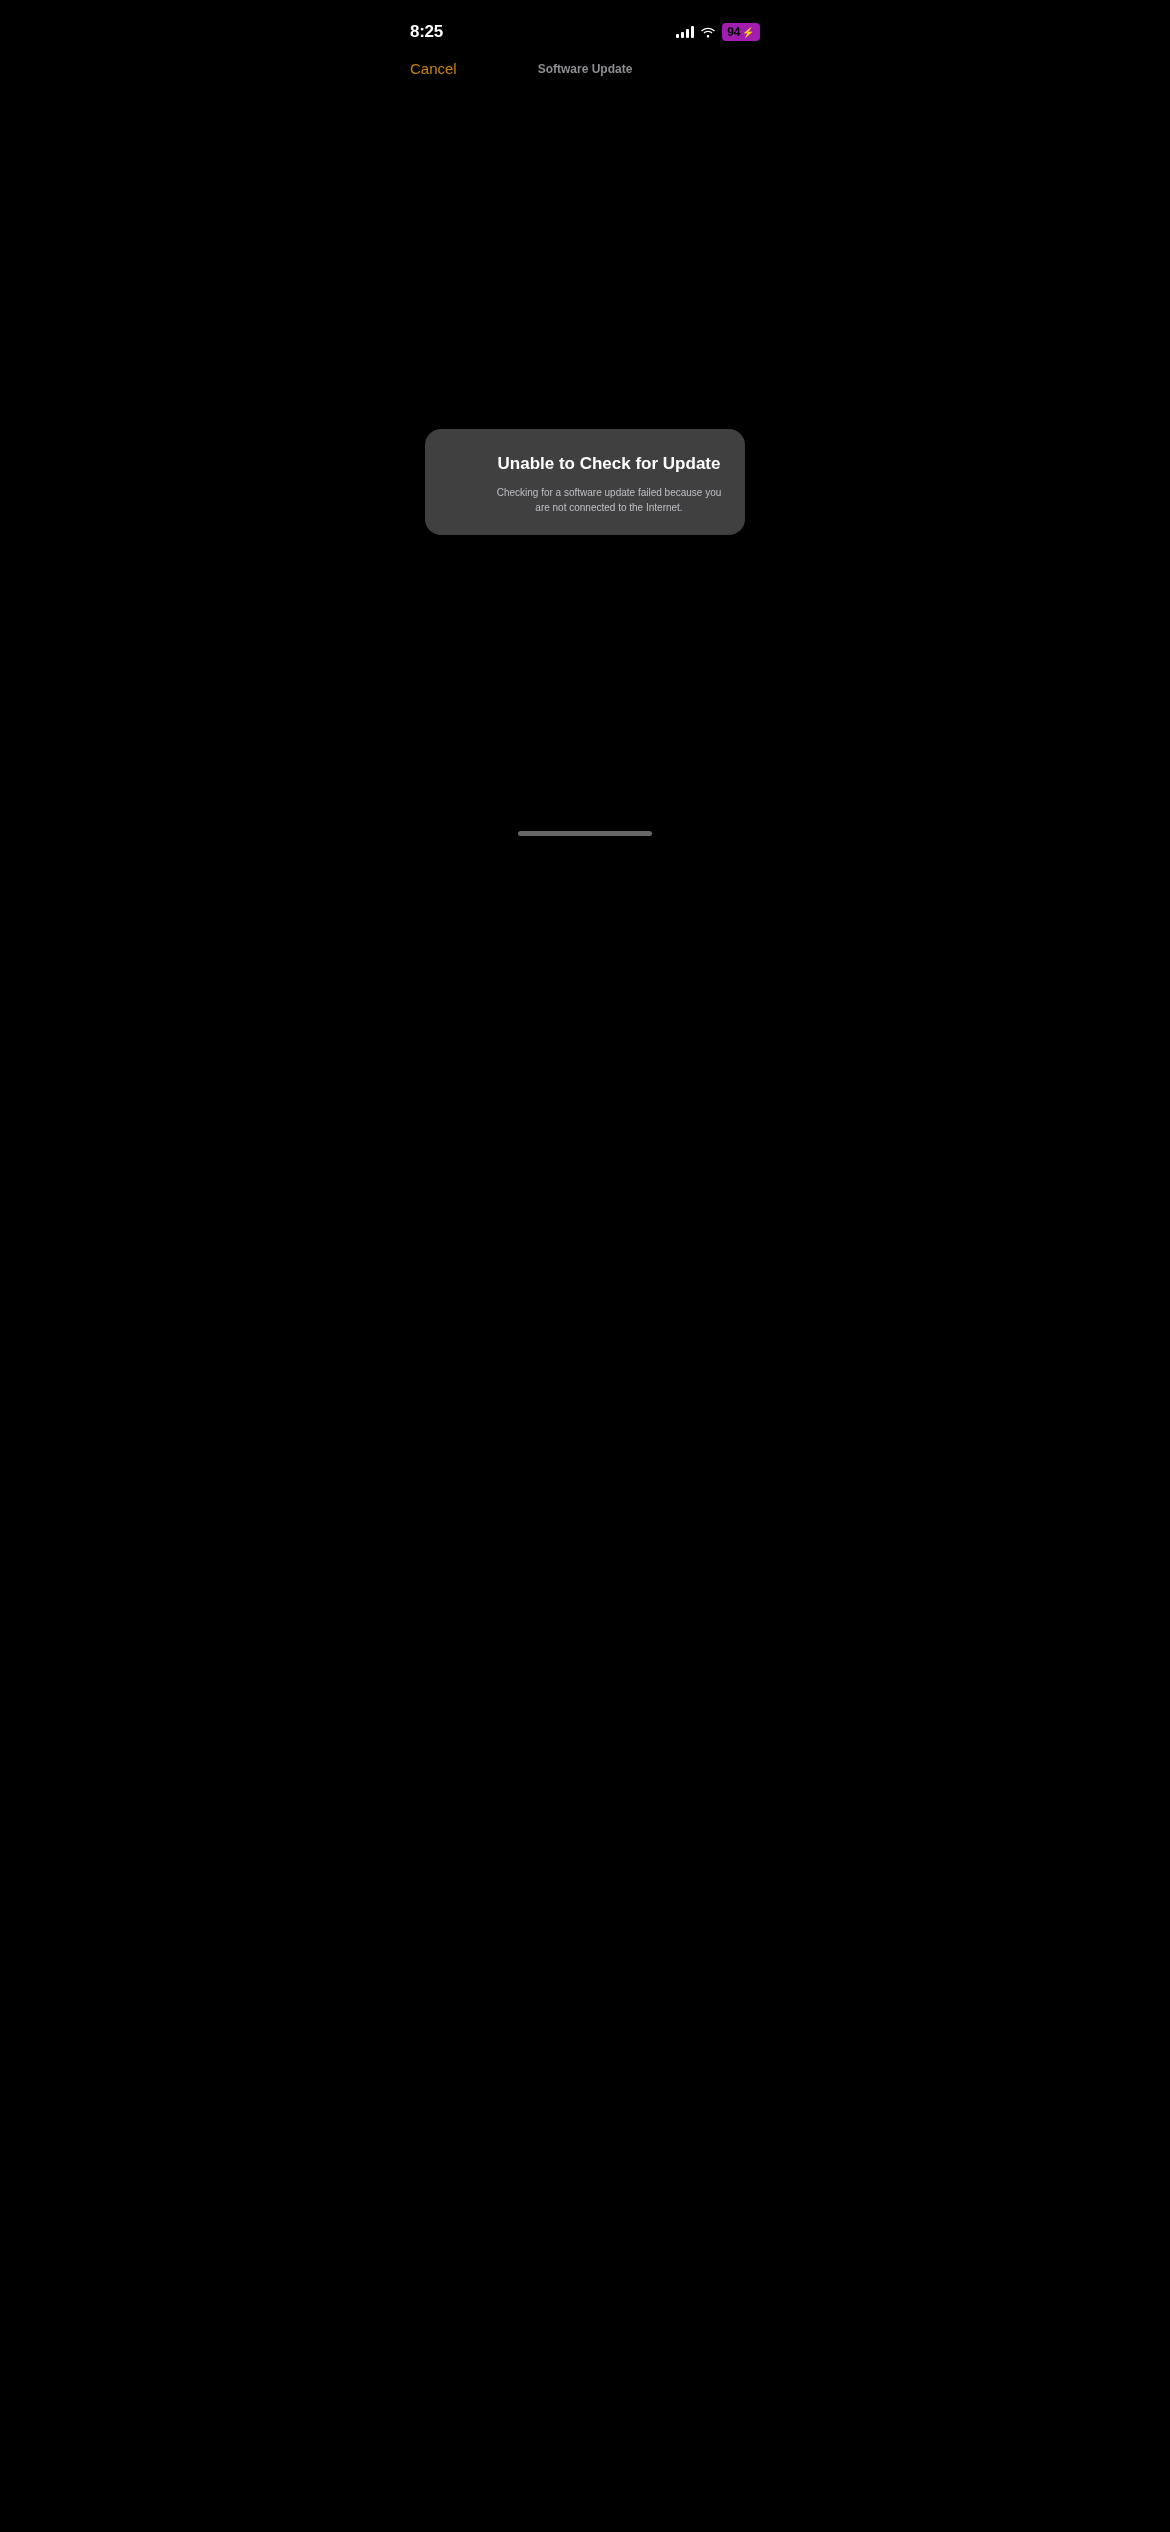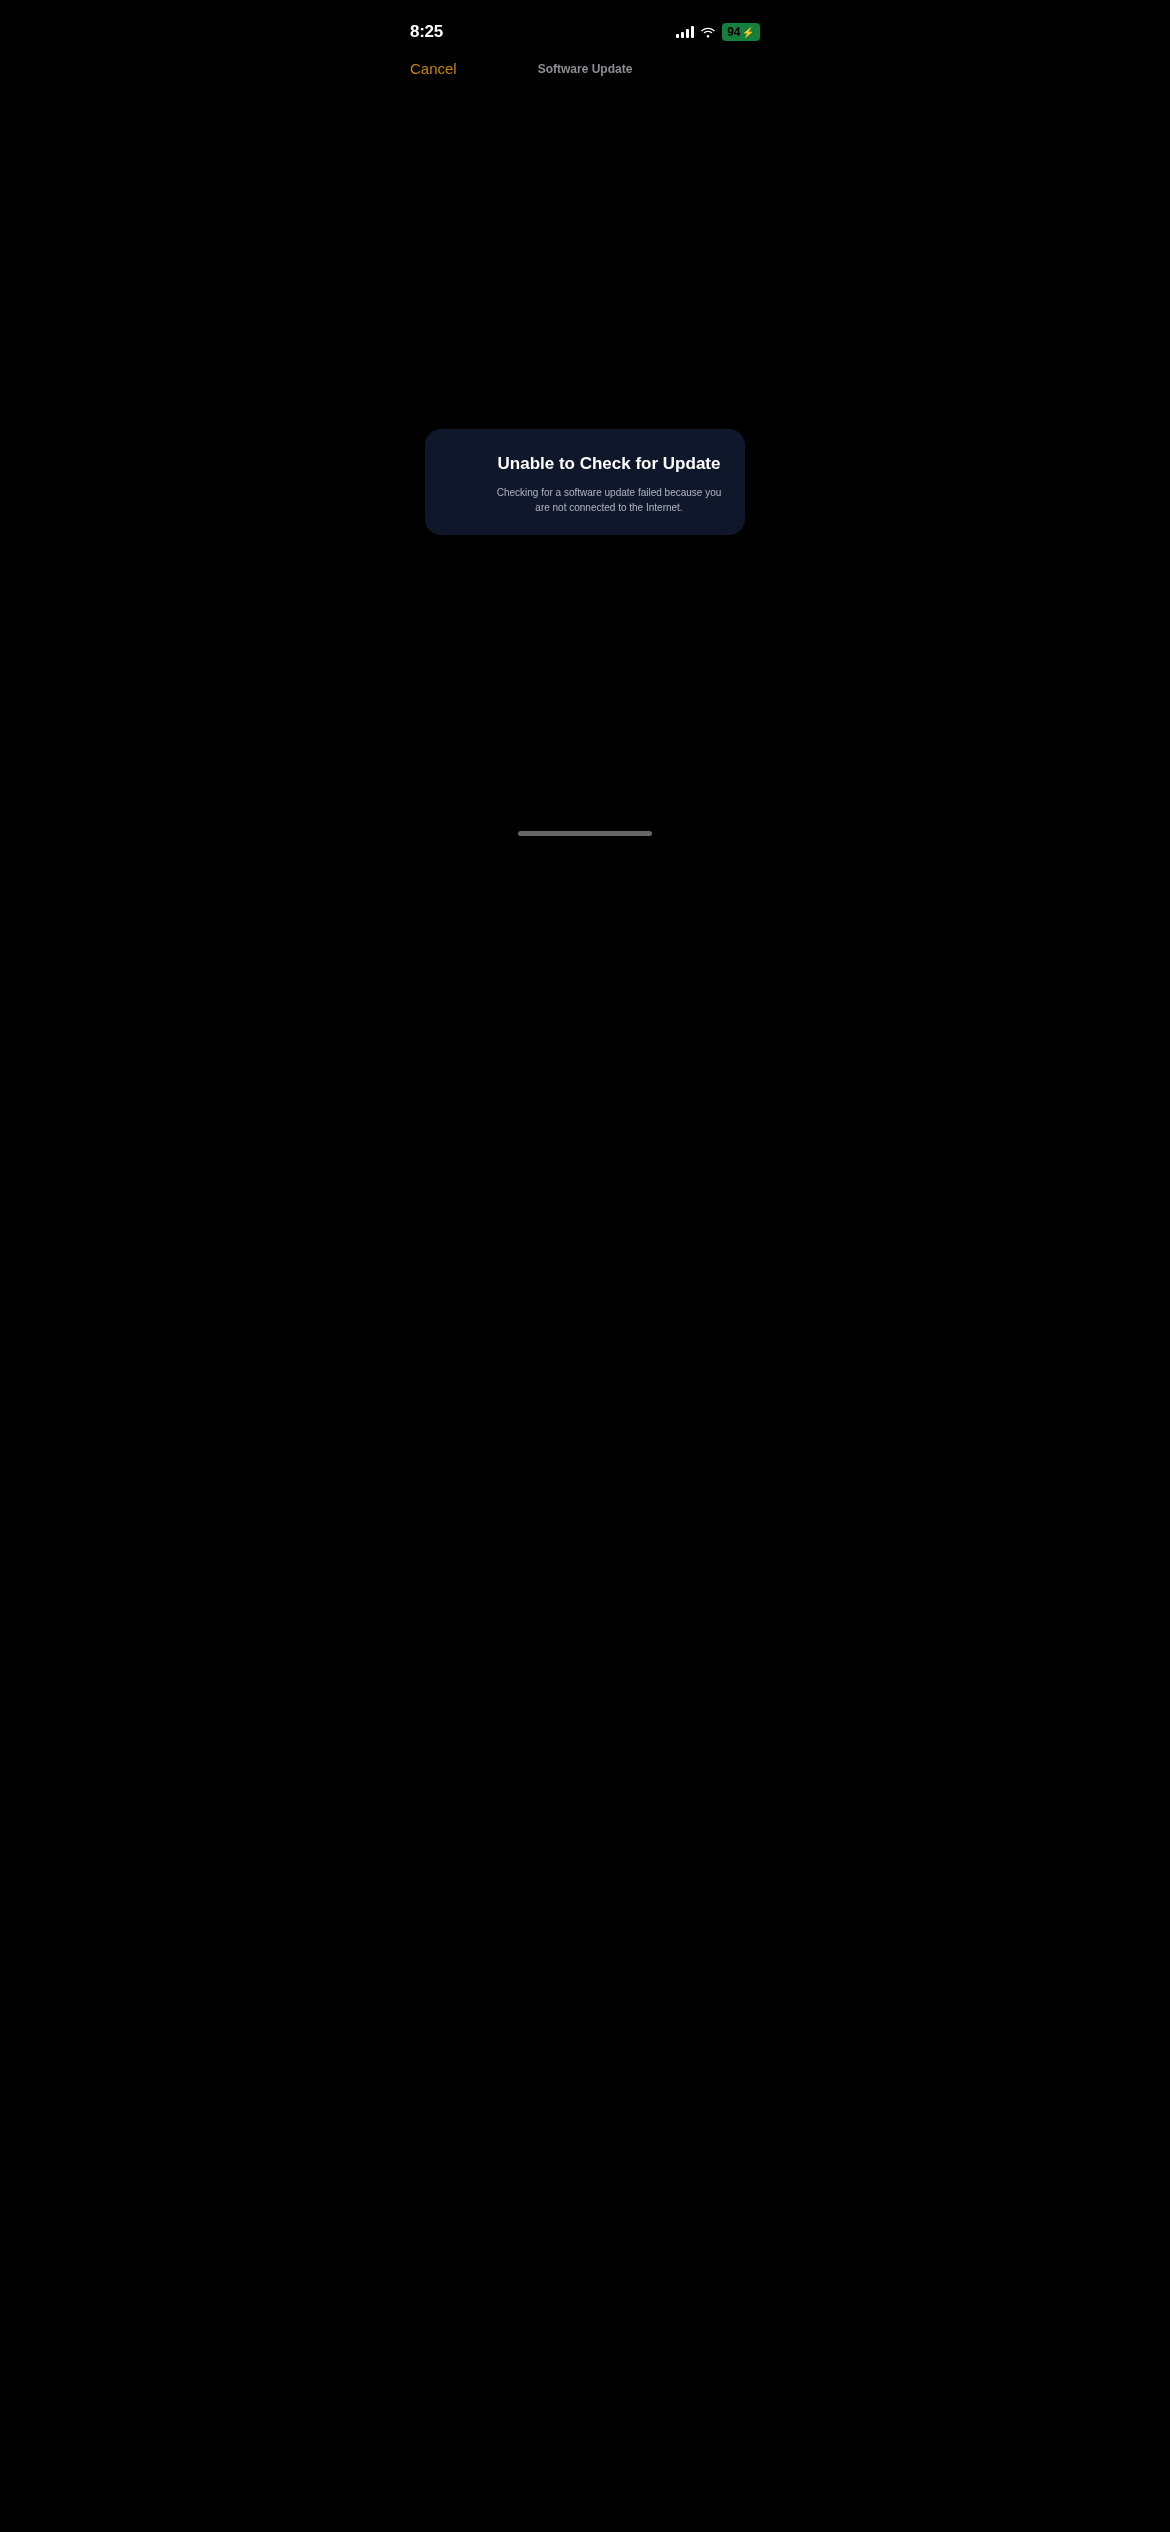--- a/index.html
+++ b/index.html
@@ -67,21 +67,21 @@
     }
 
     .wifi-svg {
       width: 16px;
       height: 12px;
     }
 
     .battery-container {
       display: flex;
       align-items: center;
-      background: #15803d;
+      background: #a21caf;
       border-radius: 4px;
       padding: 2px 5px;
       gap: 2px;
     }
 
     .battery-text {
       font-size: 12px;
       font-weight: 600;
       color: #000;
     }
@@ -123,21 +123,21 @@
       justify-content: center;
       position: absolute;
       top: 200px;
       left: 0;
       right: 0;
       bottom: 80px;
     }
 
     
     .alert-dialog {
-      background: #0f172a;
+      background: #404040;
       border-radius: 16px;
       width: 320px;
       overflow: hidden;
       margin: 0 auto;
       padding-left: 48px;
     }
 
     .alert-content {
       padding: 24px 20px 20px 20px;
       text-align: center;

